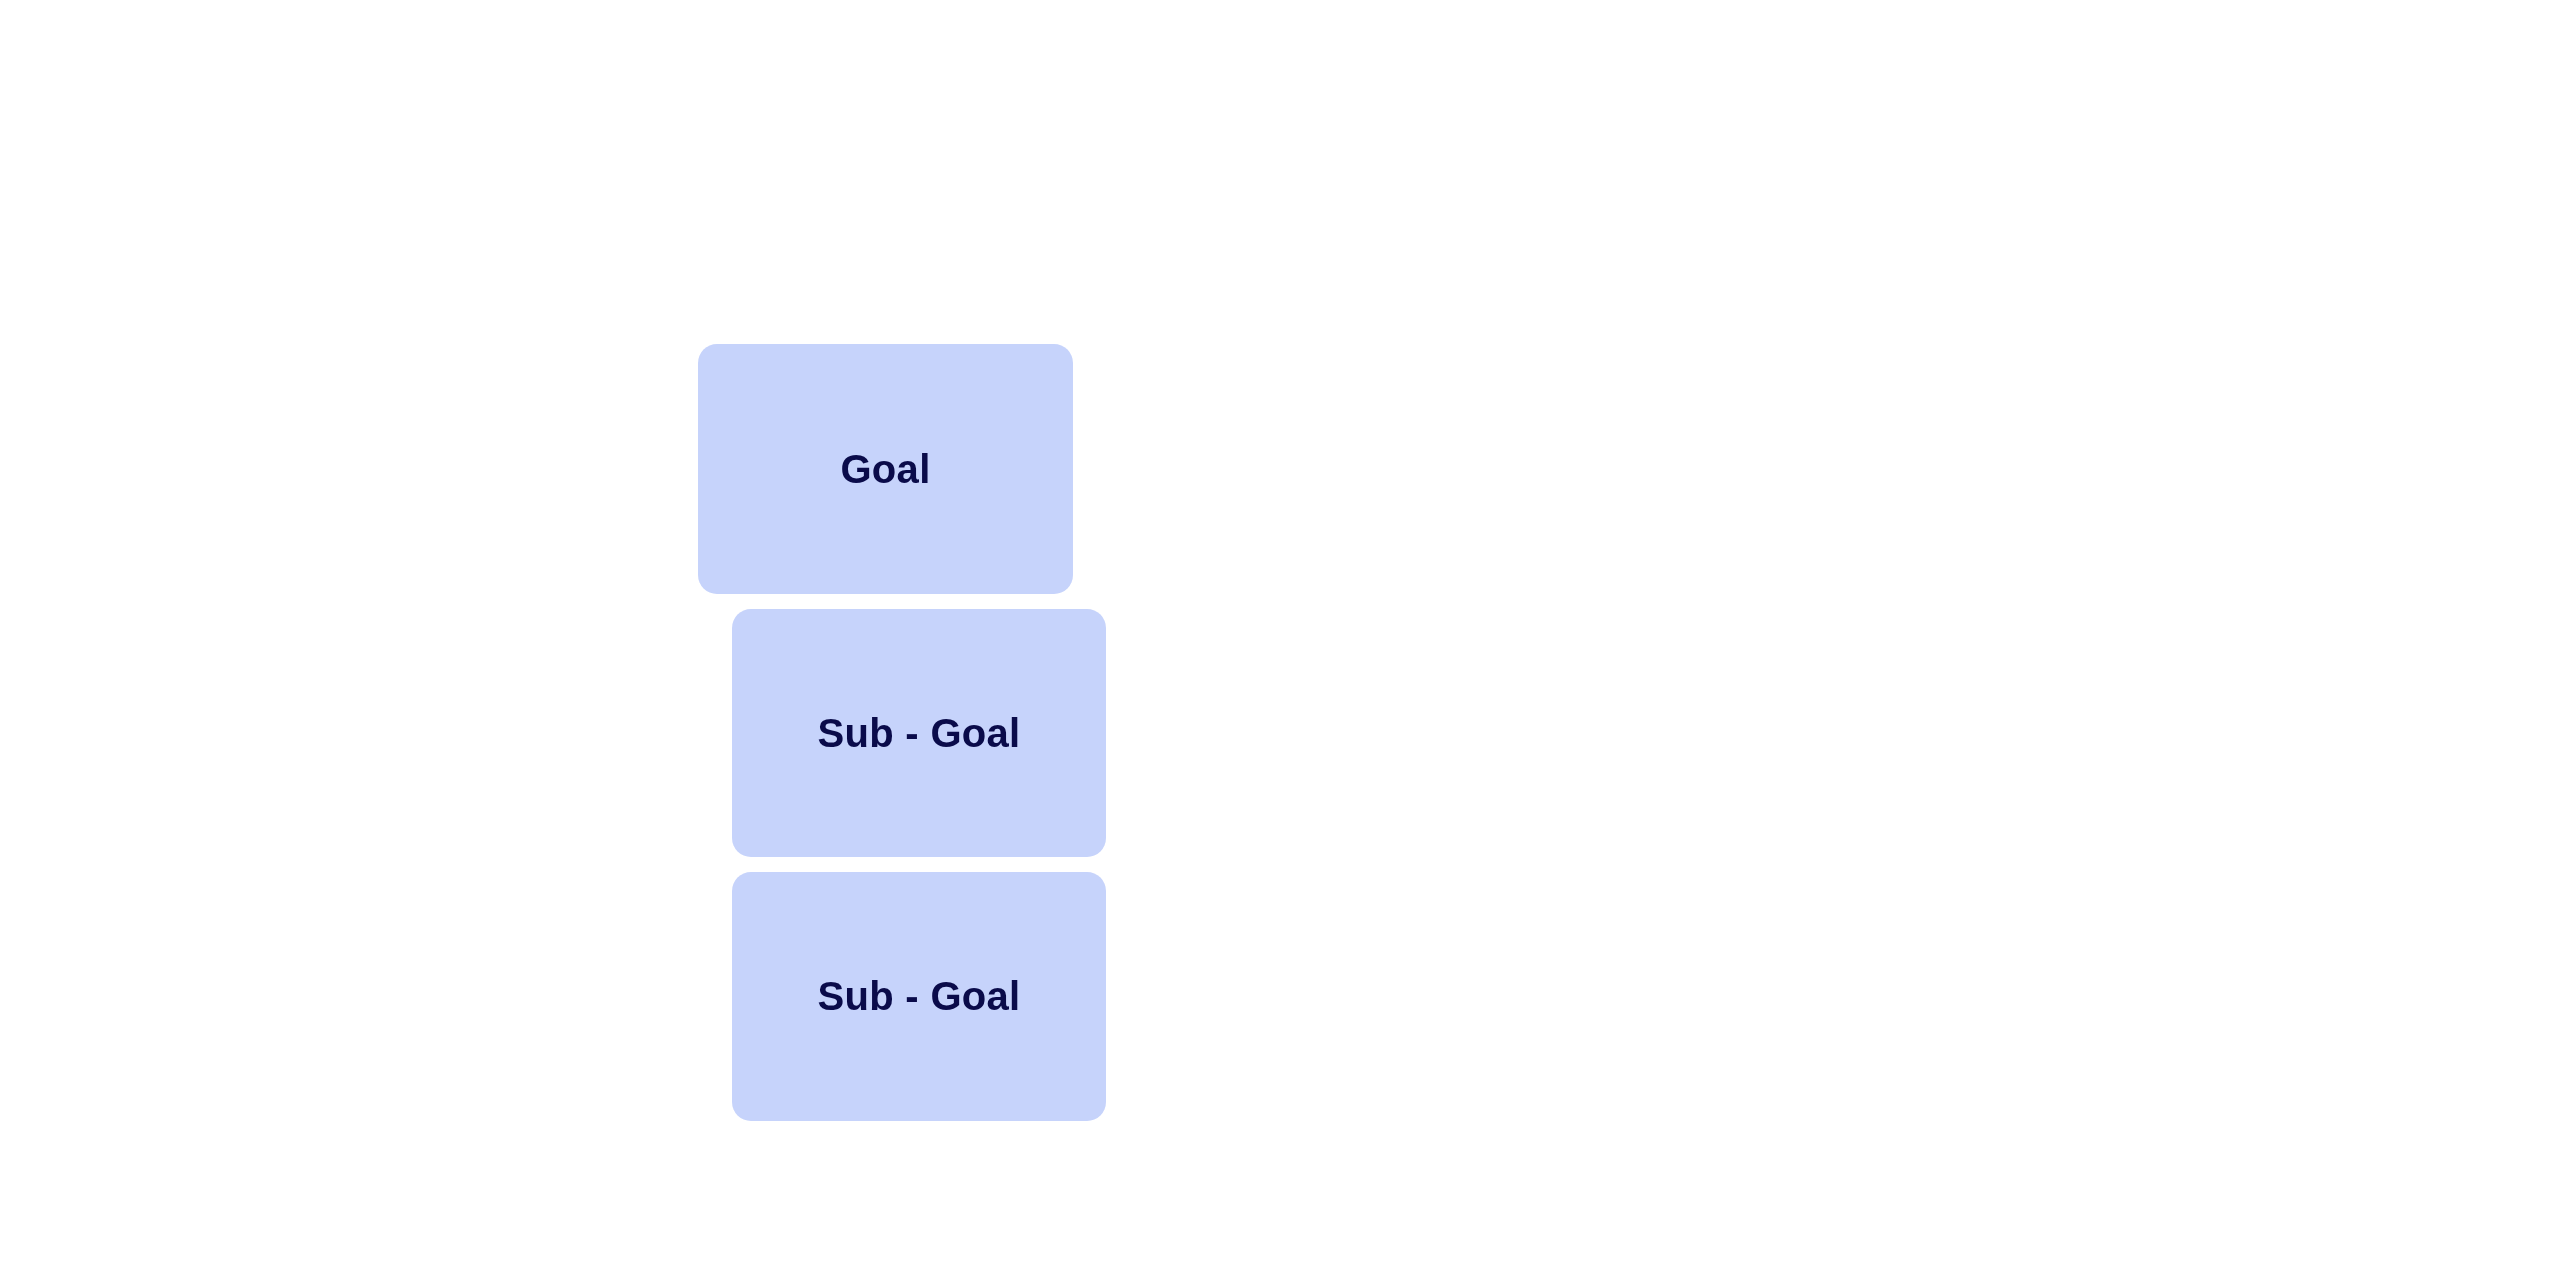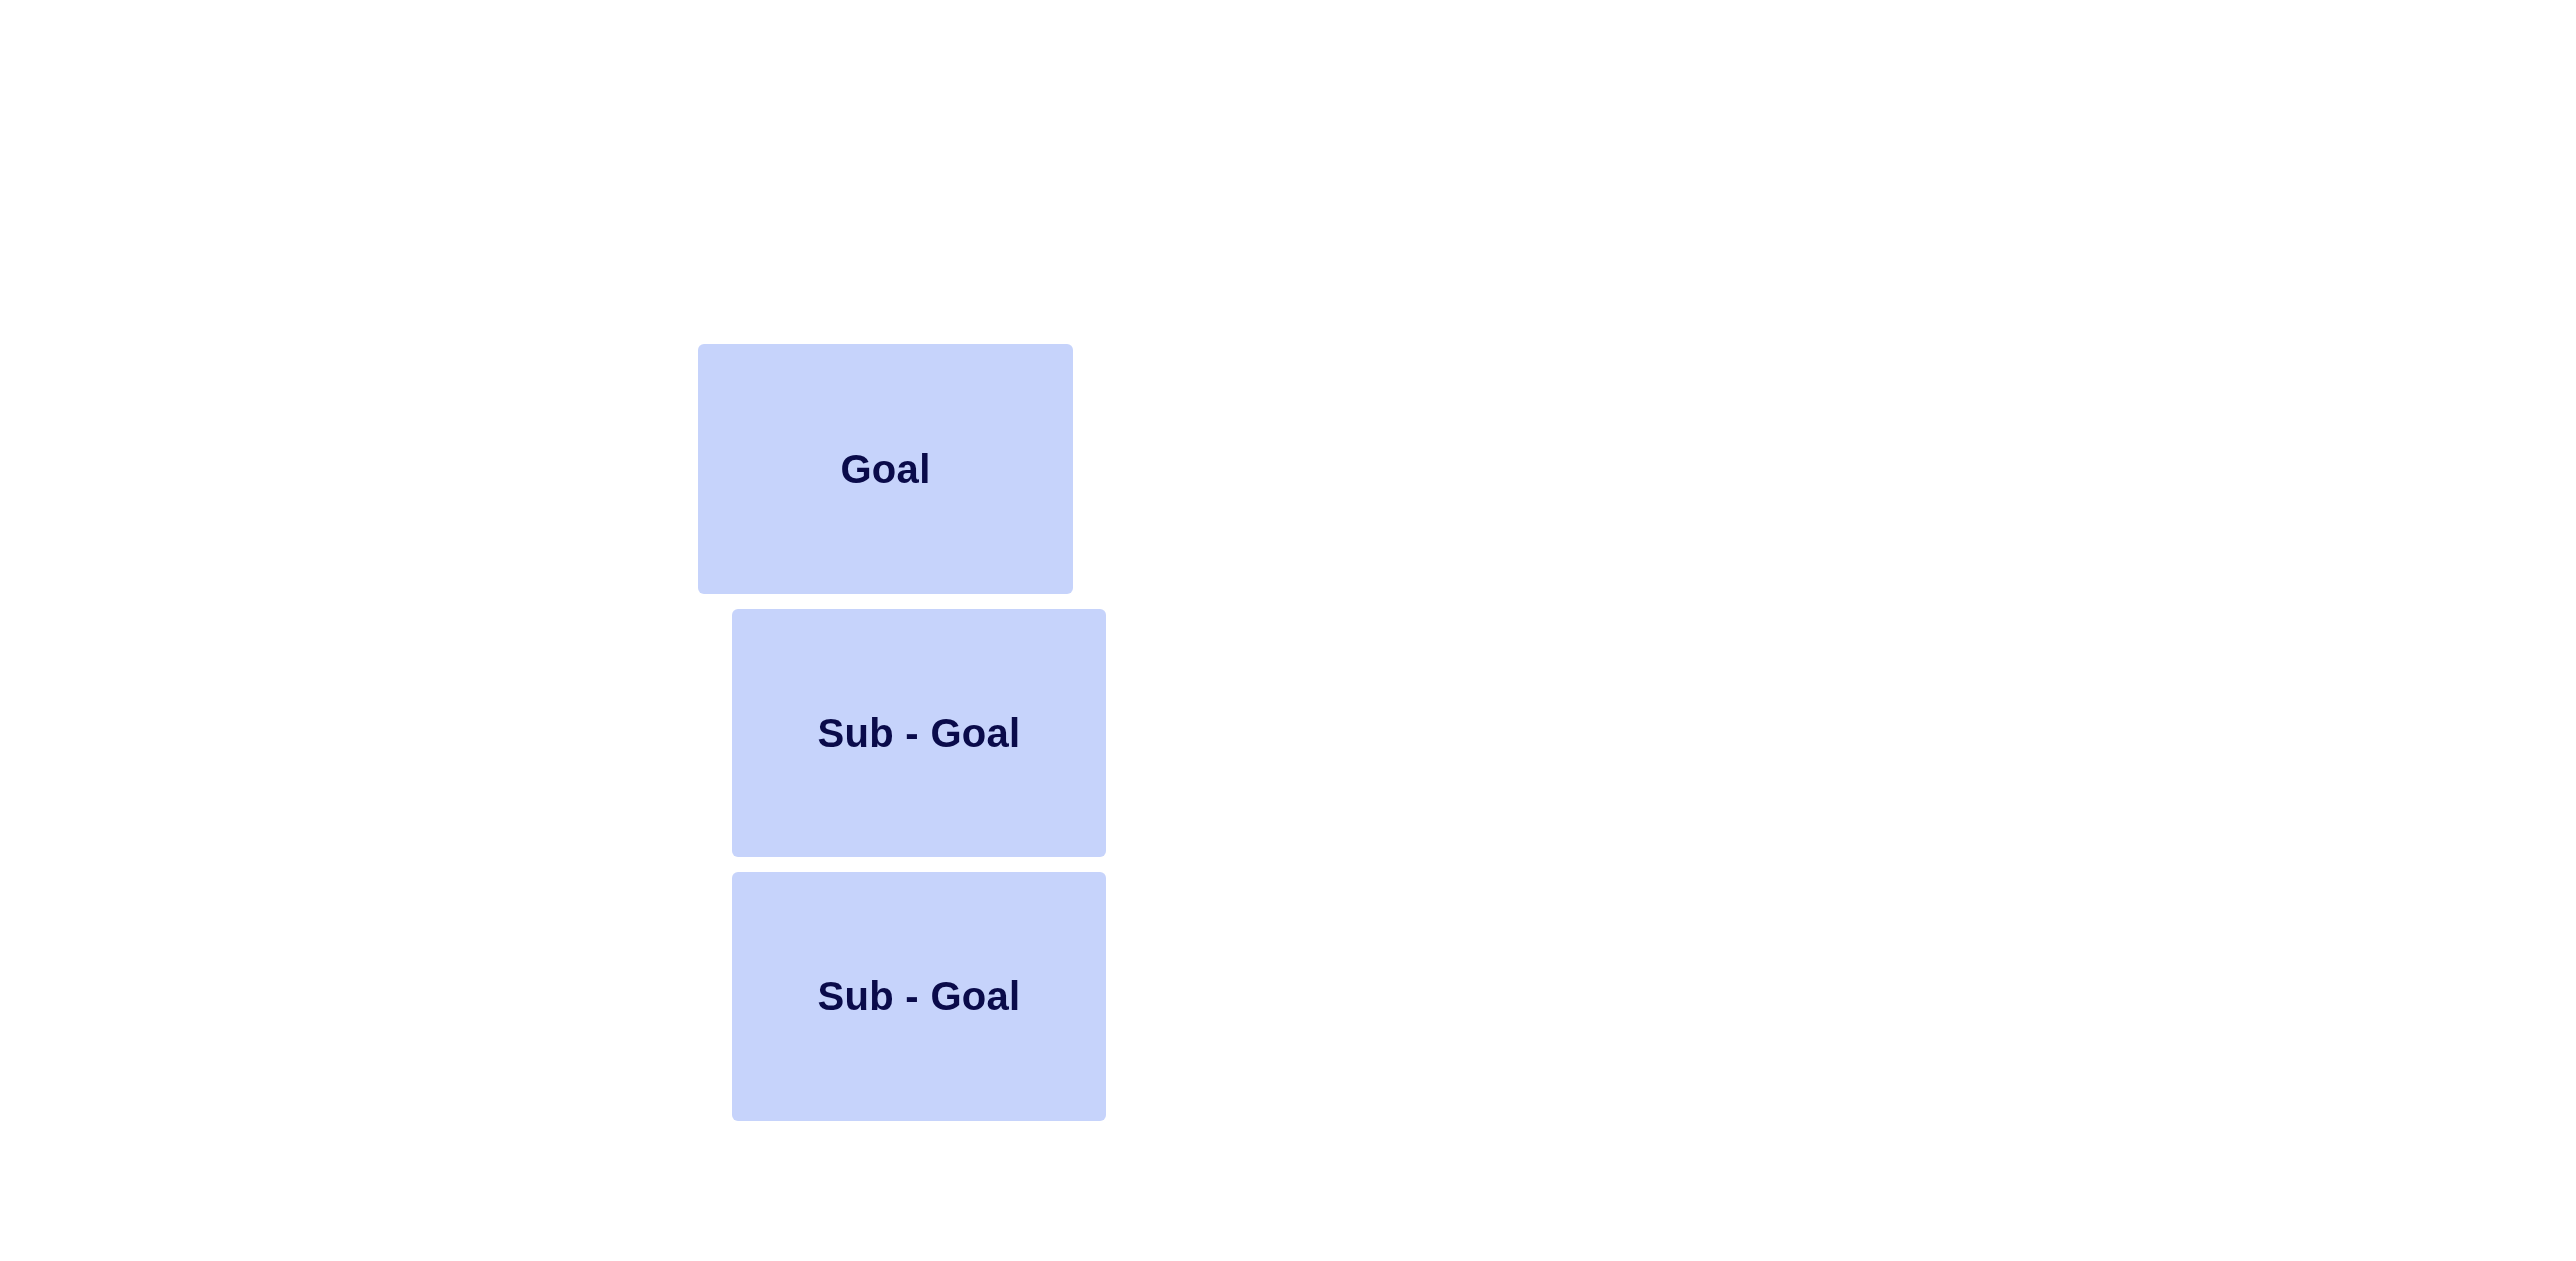--- a/index.html
+++ b/index.html
@@ -17,21 +17,21 @@
   }
   .canvas {
     position: relative;
     width: 2576px;
     height: 1261px;
     background: var(--canvas-bg);
   }
   .node {
     position: absolute;
     background: var(--node-fill);
-    border-radius: 6px;
+    border-radius: 19px;
     display: flex;
     align-items: center;
     justify-content: center;
     text-align: right;
   }
   .node-label {
     font-size: 40px;
     font-weight: 700;
     color: var(--node-text);
     letter-spacing: 0.3px;

